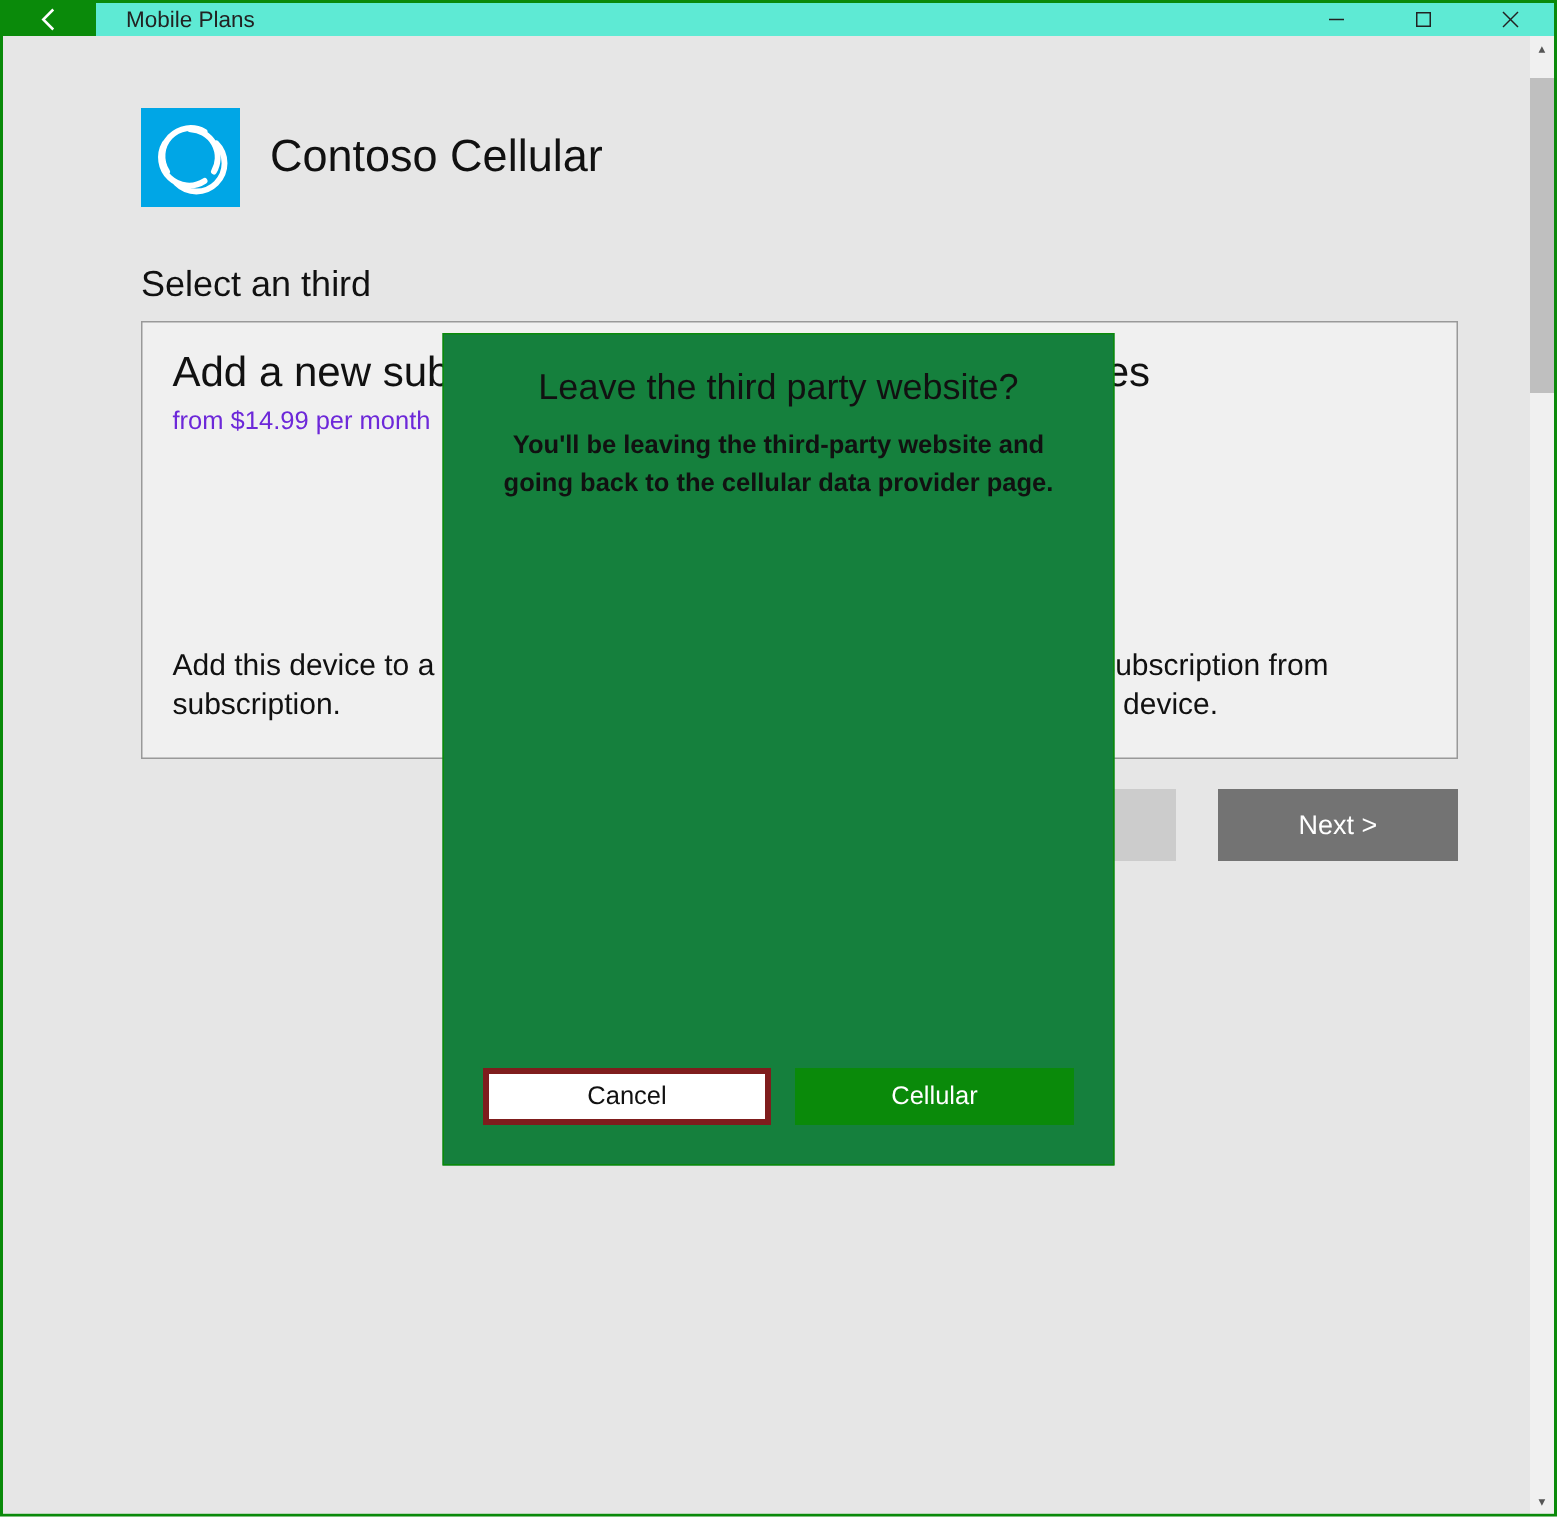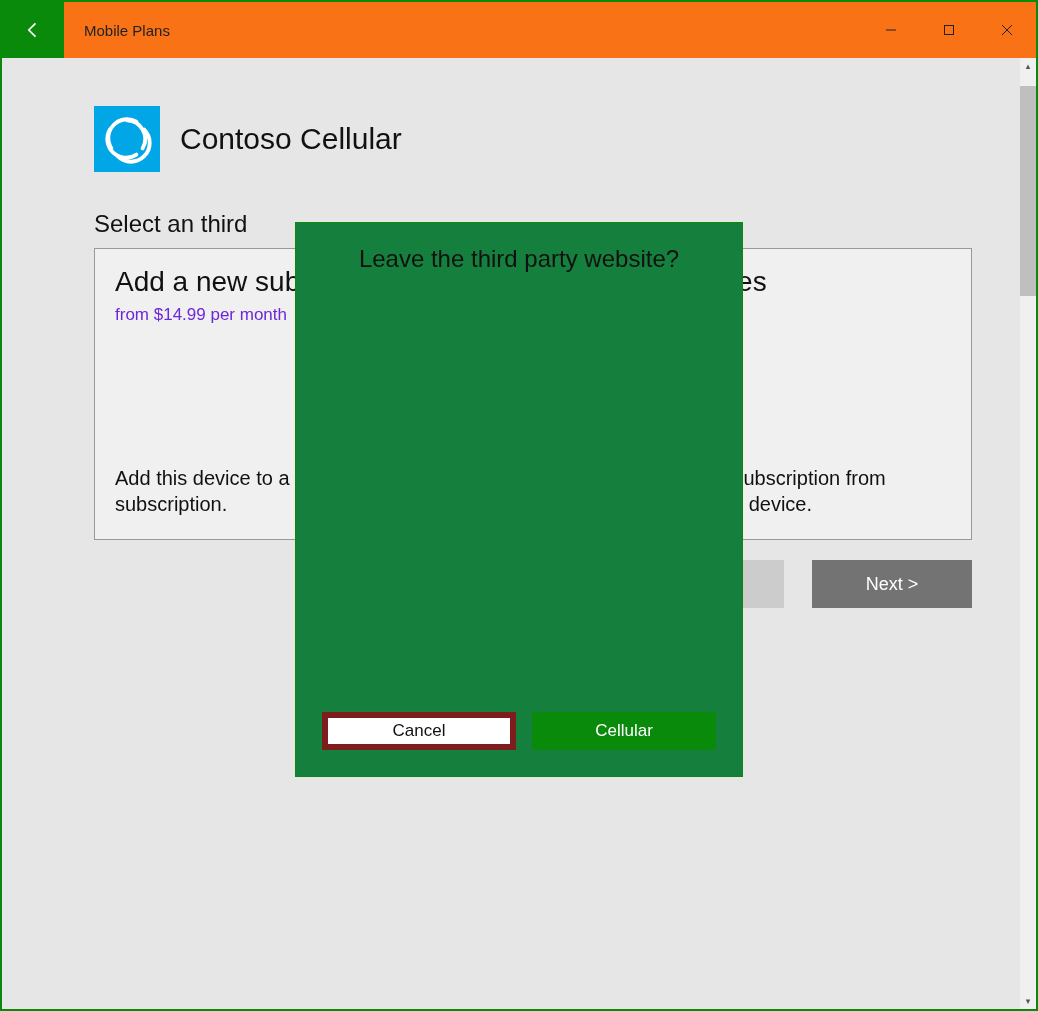--- a/index.html
+++ b/index.html
@@ -14,22 +14,22 @@
     .window {
       width: 1038px;
       height: 1011px;
       border: 2px solid #0a8a0a;
       position: relative;
       background: #fff;
       display: flex;
       flex-direction: column;
     }
     .titlebar {
-      height: 56px;
-      background: #f97316;
+      height: 22px;
+      background: #5eead4;
       display: flex;
       align-items: stretch;
       flex-shrink: 0;
     }
     .back-btn {
       width: 62px;
       background: #0a8a0a;
       display: flex;
       align-items: center;
       justify-content: center;
@@ -144,21 +144,21 @@
     .dlg-body { font-size: 17px; font-weight: 600; color: #111; line-height: 1.45; }
     .dlg-spacer { flex: 1; }
     .dlg-actions { display: flex; gap: 16px; }
     .dlg-btn {
       flex: 1;
       height: 38px;
       font-size: 17px;
       cursor: pointer;
       display: flex; align-items: center; justify-content: center;
     }
-    .dlg-cancel { background: #fff; border: 6px solid #7f1d1d; color: #111; }
+    .dlg-cancel { background: #fff; border: 4px solid #7f1d1d; color: #111; }
     .dlg-continue { background: #0a8a0a; border: 1px solid #0a8a0a; color: #fff; }
   </style>
 </head>
 <body>
 
 <div class="window">
   <div class="titlebar">
     <div class="back-btn">
       <svg viewBox="0 0 24 24">
           <path d="M15 4 L7 12 L15 20"></path>
@@ -231,19 +231,20 @@
       <div class="sb-arrow">▴</div>
       <div class="sb-track">
         <div class="sb-thumb"></div>
       </div>
       <div class="sb-arrow">▾</div>
     </div>
   </div>
 
   <div class="dialog">
     <div class="dlg-title">Leave the third party website?</div>
+    <div class="dlg-body">You'll be leaving the third-party website and going back to the cellular data provider page.</div>
     <div class="dlg-spacer"></div>
     <div class="dlg-actions">
       <div class="dlg-btn dlg-cancel">Cancel</div>
       <div class="dlg-btn dlg-continue">Cellular</div>
     </div>
   </div>
 </div>
 
 </body></html>

